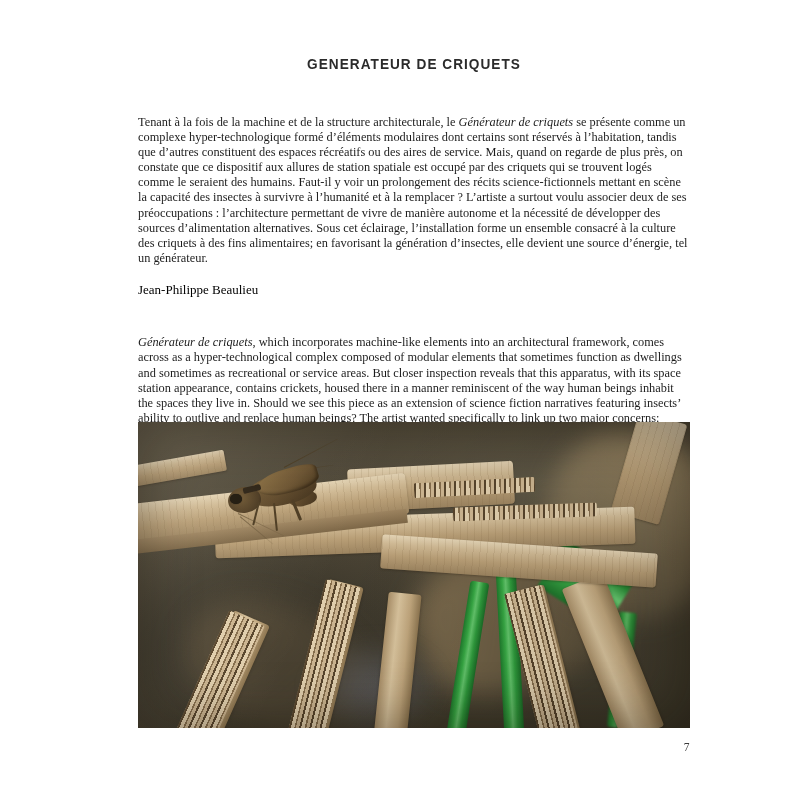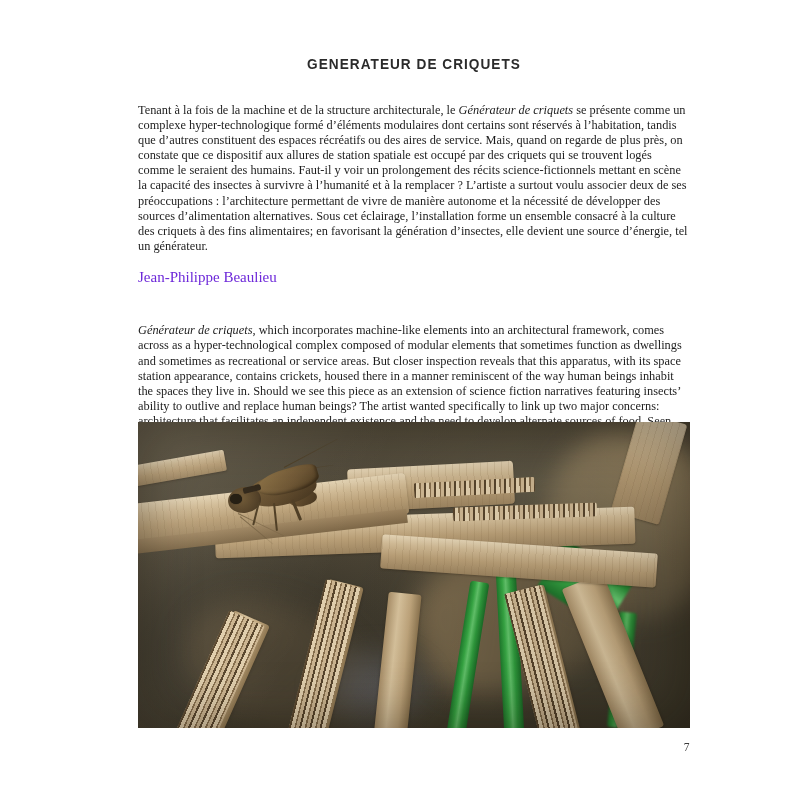--- a/index.html
+++ b/index.html
@@ -52,29 +52,29 @@
     text-align: left;
     color: #1c1c1c;
     font-family: "Liberation Serif", serif;
   }
 
   .para em {
     font-style: italic;
   }
 
   .para-fr {
-    margin-top: 29px;
+    margin-top: 41px;
   }
 
   .byline {
     margin: 0;
     margin-top: 16px;
-    font-size: 15px;
+    font-size: 13px;
     line-height: 15.15px;
-    color: #6d28d9;
+    color: #000000;
   }
 
   .para-en {
     margin-top: 38px;
   }
 
   
   .photo-wrap {
     position: absolute;
     left: 124px;

